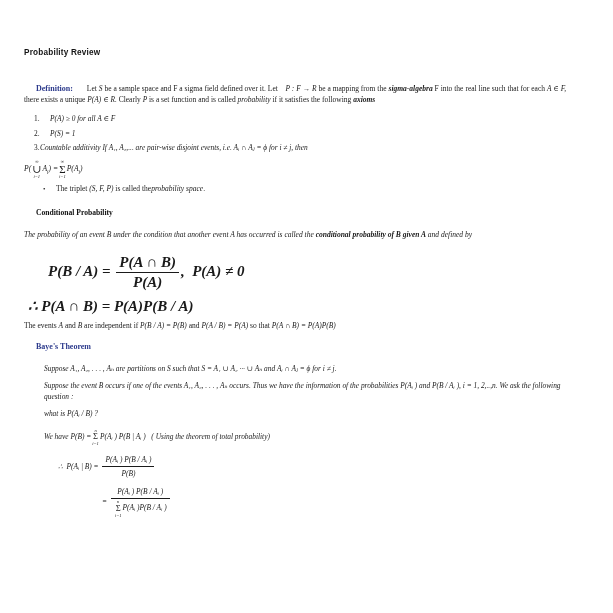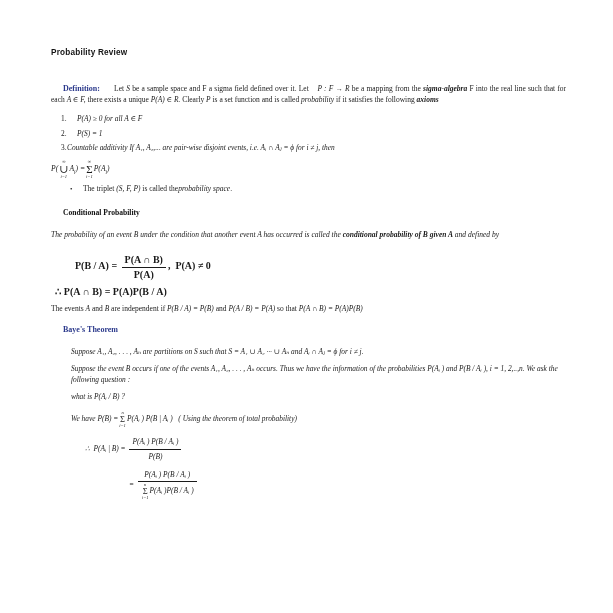--- a/index.html
+++ b/index.html
@@ -13,21 +13,21 @@
     font-family: "Liberation Serif", "DejaVu Serif", serif;
     color: #1a1a1a;
     overflow: hidden;
   }
   .page {
     position: relative;
     width: 602px;
     height: 613px;
     background: #ffffff;
     box-sizing: border-box;
-    padding: 48px 36px 10px 51px;
+    padding: 48px 36px 10px 24px;
   }
 
   
   .doc-title {
     font-family: "Liberation Sans", "DejaVu Sans", sans-serif;
     font-weight: bold;
     font-size: 8.2px;
     letter-spacing: 0.2px;
     color: #141414;
     margin: 0 0 26px 0;
@@ -119,22 +119,23 @@
     padding: 0 3px 1px 3px;
     border-bottom: 1px solid #1a1a1a;
   }
   .frac .bot {
     display: block;
     padding: 1px 3px 0 3px;
   }
 
   .bigeq {
     font-family: "Liberation Serif", serif;
-    font-weight: bold;
-    font-size: 10px;
+    font-style: italic;
+    font-weight: bold;
+    font-size: 15px;
     line-height: 1.15;
   }
   .bigeq-wrap { margin: 14px 0 0 24px; }
   .bigeq-wrap2 { margin: 6px 0 0 4px; }
 
   
   .sumop {
     display: inline-block;
     position: relative;
     vertical-align: middle;

